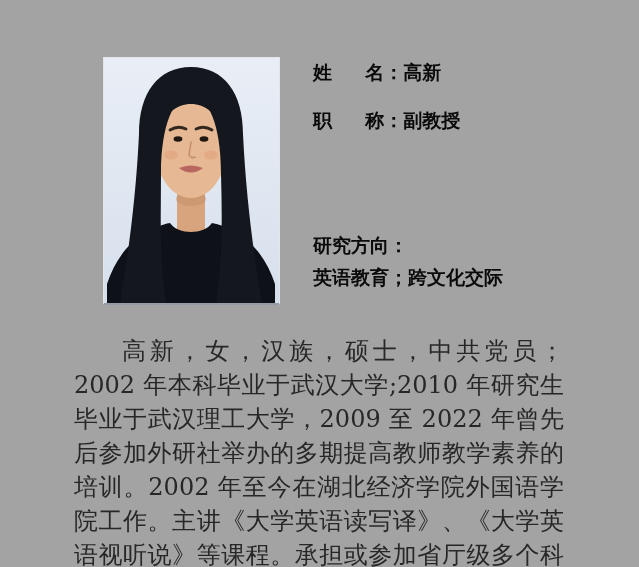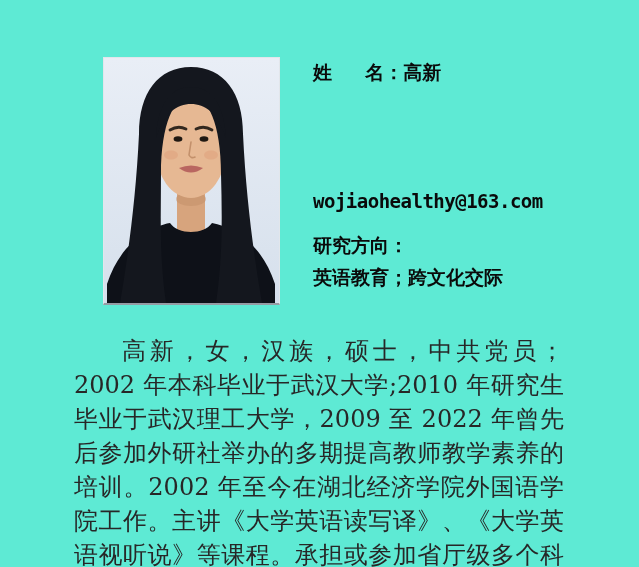--- a/index.html
+++ b/index.html
@@ -10,21 +10,21 @@
   body {
     width: 639px;
     height: 567px;
     font-family: "DejaVu Sans", sans-serif;
     color: #0a0a0a;
   }
   .page {
     position: relative;
     width: 639px;
     height: 567px;
-    background: #5eead4;
+    background: #a3a3a3;
     overflow: hidden;
   }
 
   
   .photo {
     position: absolute;
     left: 103px;
     top: 57px;
     width: 175px;
     height: 245px;
@@ -123,20 +123,22 @@
 
       <path d="M87,9 C54,9 35,35 35,76 C32,138 25,192 16,245 L62,245 C55,196 57,156 57,116 C57,66 70,38 87,38 C104,38 117,66 117,116 C118,156 119,196 112,245 L158,245 C149,192 142,138 139,76 C139,35 120,9 87,9 Z" fill="#14171e"></path>
       <path d="M52,80 C54,44 68,29 87,29 C106,29 120,44 122,80 C113,54 101,46 87,46 C73,46 61,54 52,80 Z" fill="#14171e"></path>
     </svg>
   </figure>
 
   <section class="info">
     <div class="row row-name">
       <span class="spread">姓 名：</span><span>高新</span>
     </div>
-    <div class="row row-emailval email">wojiaohealthy@163.com</div>
+    <div class="row row-title">
+      <span class="spread">职 称：</span><span>副教授</span>
+    </div>
     <div class="row row-resval">英语教育；跨文化交际</div>
     <div class="row row-reslbl">研究方向：</div>
   </section>
 
   <p class="bio">高新，女，汉族，硕士，中共党员；2002 年本科毕业于武汉大学;2010 年研究生毕业于武汉理工大学，2009 至 2022 年曾先后参加外研社举办的多期提高教师教学素养的培训。2002 年至今在湖北经济学院外国语学院工作。主讲《大学英语读写译》、《大学英语视听说》等课程。承担或参加省厅级多个科研项目。</p>
 
 </div>
 
 </body></html>

